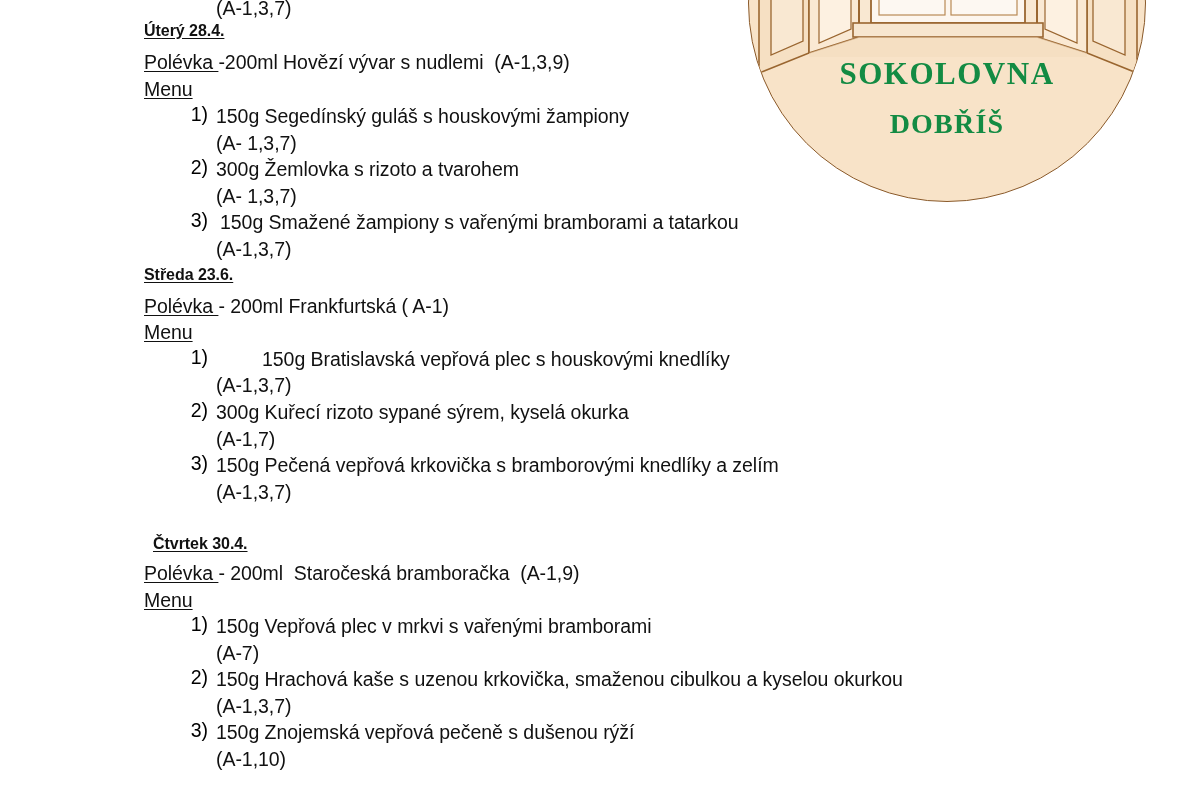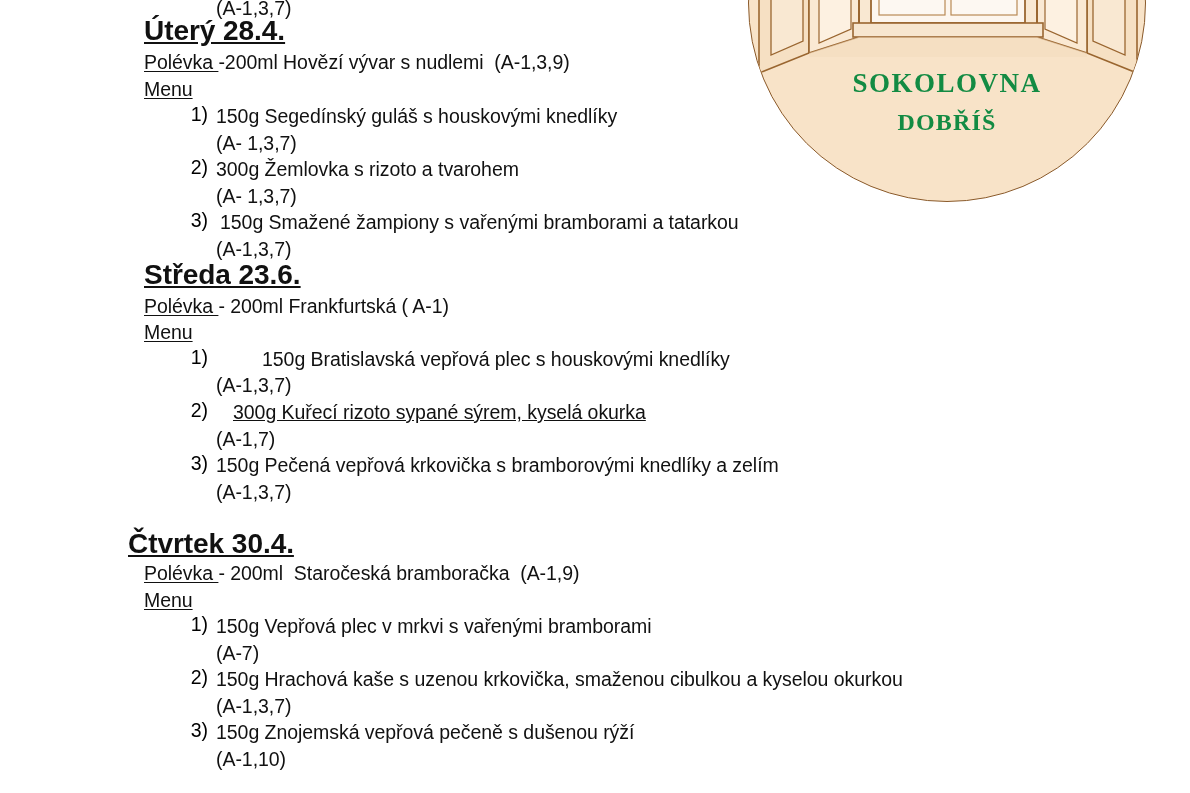--- a/index.html
+++ b/index.html
@@ -38,47 +38,47 @@
     left: 0;
     right: 0;
     text-align: center;
     font-family: "Liberation Serif", serif;
     font-weight: bold;
     color: #138b43;
     letter-spacing: 1px;
     line-height: 1;
   }
   #logo-title {
-    top: 265px;
-    font-size: 27px;
+    top: 253px;
+    font-size: 31px;
     letter-spacing: 1.5px;
   }
   #logo-sub {
     top: 305px;
-    font-size: 24px;
+    font-size: 28px;
     letter-spacing: 1.2px;
   }
 
   
   #doc {
     position: absolute;
     left: 0;
     top: 0;
     width: 1190px;
   }
   .line {
     position: absolute;
     white-space: pre;
     font-size: 19.5px;
     line-height: 26.5px;
     color: #111111;
     letter-spacing: -0.05px;
   }
   .day-heading {
-    font-size: 28px;
+    font-size: 16px;
     font-weight: bold;
     text-decoration: underline;
     text-underline-offset: 2px;
   }
   .u { text-decoration: underline; text-underline-offset: 2px; }
   .num {
     position: absolute;
     white-space: pre;
     font-size: 19.5px;
     text-align: right;
@@ -123,21 +123,21 @@
   <div class="line" style="left:216px; top:-5px;">(A-1,3,7)</div>
 
   <div>
     <div class="line day-heading" style="left:144px; top:18px;">Úterý 28.4.</div>
 
     <div class="line" style="left:144px; top:49px;"><span class="u">Polévka </span><span>-200ml Hovězí vývar s nudlemi  (A-1,3,9)</span></div>
 
     <div class="line u" style="left:144px; top:76px;">Menu</div>
 
     <div class="num" style="left:174px; top:103px;">1)</div>
-    <div class="line" style="left:216px; top:103px;">150g Segedínský guláš s houskovými knedlíky</div>
+    <div class="line" style="left:216px; top:103px;">150g Segedínský guláš s houskovými žampiony</div>
     <div class="line" style="left:216px; top:130px;">(A- 1,3,7)</div>
 
     <div class="num" style="left:174px; top:156px;">2)</div>
     <div class="line" style="left:216px; top:156px;">300g Žemlovka s rizoto a tvarohem</div>
     <div class="line" style="left:216px; top:183px;">(A- 1,3,7)</div>
 
     <div class="num" style="left:174px; top:209px;">3)</div>
     <div class="line" style="left:220px; top:209px;">150g Smažené žampiony s vařenými bramborami a tatarkou</div>
     <div class="line" style="left:216px; top:236px;">(A-1,3,7)</div>
   </div>
@@ -147,30 +147,30 @@
 
     <div class="line" style="left:144px; top:293px;"><span class="u">Polévka </span><span>- 200ml Frankfurtská ( A-1)</span></div>
 
     <div class="line u" style="left:144px; top:319px;">Menu</div>
 
     <div class="num" style="left:174px; top:346px;">1)</div>
     <div class="line" style="left:216px; top:346px;margin-left:46px;">150g Bratislavská vepřová plec s houskovými knedlíky</div>
     <div class="line" style="left:216px; top:372px;">(A-1,3,7)</div>
 
     <div class="num" style="left:174px; top:399px;">2)</div>
-    <div class="line" style="left:233px; top:399px;text-decoration:underline;">300g Kuřecí rizoto sypané sýrem, kyselá okurka</div>
+    <div class="line" style="left:216px; top:399px;">300g Kuřecí rizoto sypané sýrem, kyselá okurka</div>
     <div class="line" style="left:216px; top:426px;">(A-1,7)</div>
 
     <div class="num" style="left:174px; top:452px;">3)</div>
     <div class="line" style="left:216px; top:452px;">150g Pečená vepřová krkovička s bramborovými knedlíky a zelím</div>
     <div class="line" style="left:216px; top:479px;">(A-1,3,7)</div>
   </div>
 
   <div>
-    <div class="line day-heading" style="left:128px; top:531px;text-decoration:underline;">Čtvrtek 30.4.</div>
+    <div class="line day-heading" style="left:153px; top:531px;text-decoration:underline;">Čtvrtek 30.4.</div>
 
     <div class="line" style="left:144px; top:560px;"><span class="u">Polévka </span><span>- 200ml  Staročeská bramboračka  (A-1,9)</span></div>
 
     <div class="line u" style="left:144px; top:587px;">Menu</div>
 
     <div class="num" style="left:174px; top:613px;">1)</div>
     <div class="line" style="left:216px; top:613px;">150g Vepřová plec v mrkvi s vařenými bramborami</div>
     <div class="line" style="left:216px; top:640px;">(A-7)</div>
 
     <div class="num" style="left:174px; top:666px;">2)</div>

